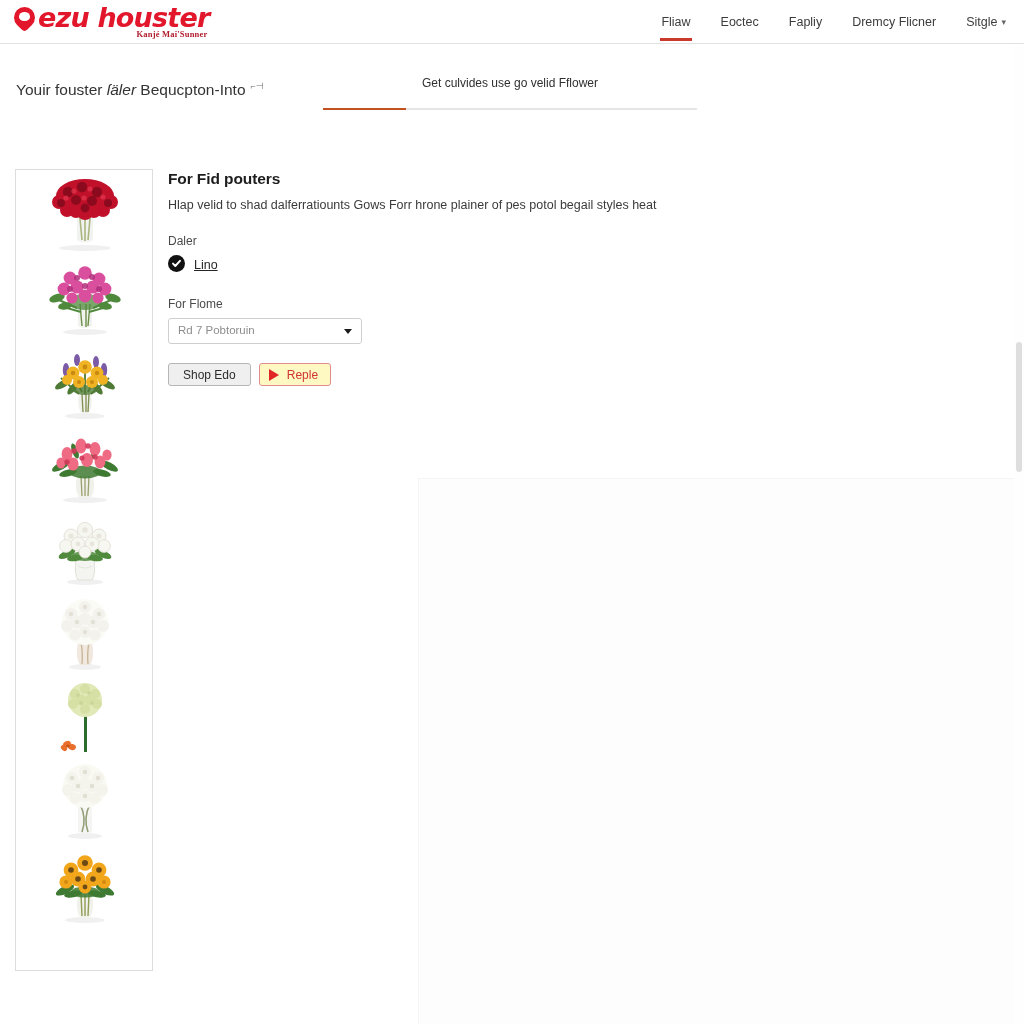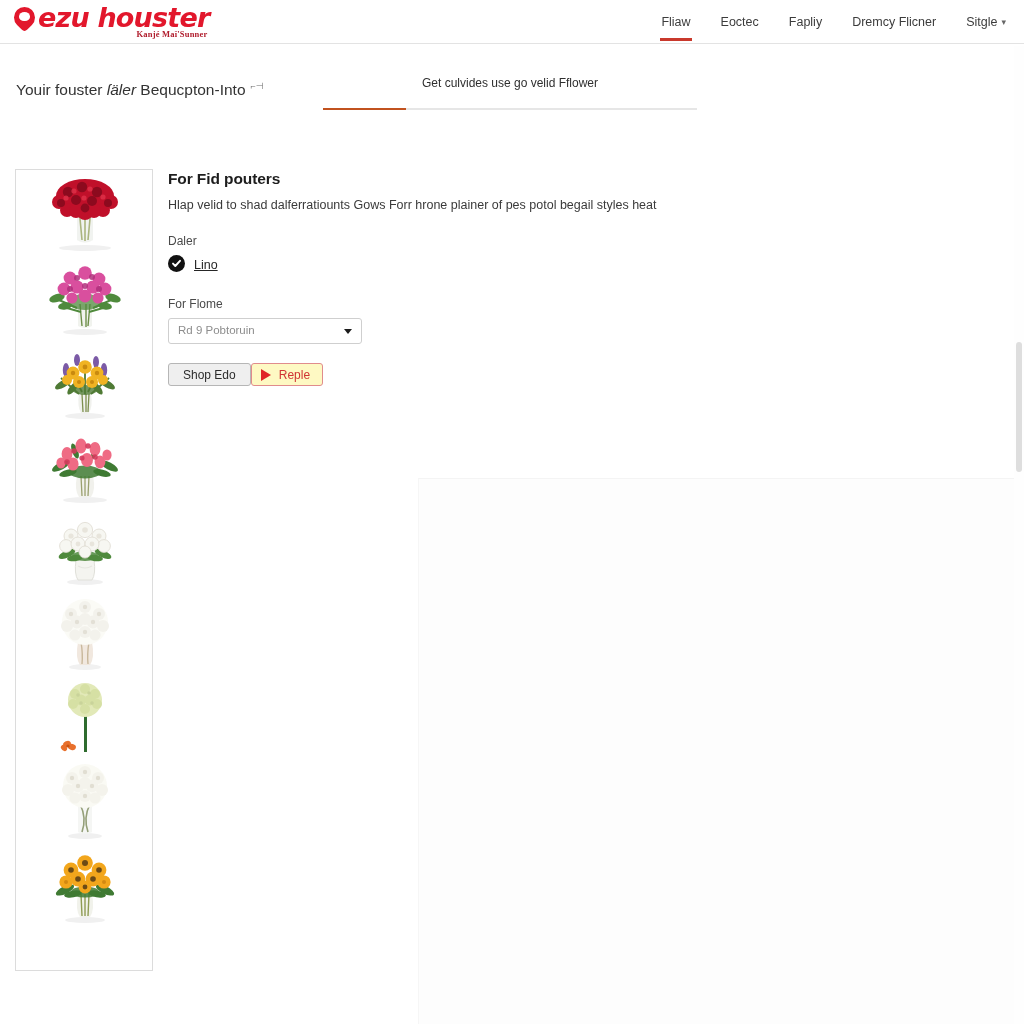--- a/index.html
+++ b/index.html
@@ -264,20 +264,21 @@
     top: 10px;
     width: 0; height: 0;
     border-left: 4.5px solid transparent;
     border-right: 4.5px solid transparent;
     border-top: 5px solid #1b1b1b;
   }
 
   .button-row {
     display: flex;
     align-items: center;
+    gap: 8px;
   }
   .btn {
     height: 23px;
     border-radius: 3px;
     font-size: 12px;
     display: inline-flex;
     align-items: center;
     justify-content: center;
     box-sizing: border-box;
     cursor: pointer;
@@ -712,21 +713,21 @@
     <span class="check-circle">
       <svg width="11" height="11" viewBox="0 0 11 11" aria-hidden="true">
         <path d="M2 5.6 L4.3 8 L9 2.8" stroke="#ffffff" stroke-width="1.9" fill="none" stroke-linecap="round" stroke-linejoin="round"></path>
       </svg>
     </span>
     <span class="radio-link">Lino</span>
   </div>
 
   <div class="field-label">For Flome</div>
   <div class="select-wrap">
-    <span class="select-value">Rd 9 Pobtoruin</span>
+    <span class="select-value">Rd 7 Pobtoruin</span>
     <span class="select-arrow"></span>
   </div>
 
   <div class="button-row">
     <button class="btn btn-secondary">Shop Edo</button>
     <button class="btn btn-primary">
       <span class="play-tri"></span>
       <span>Reple</span>
     </button>
   </div>

